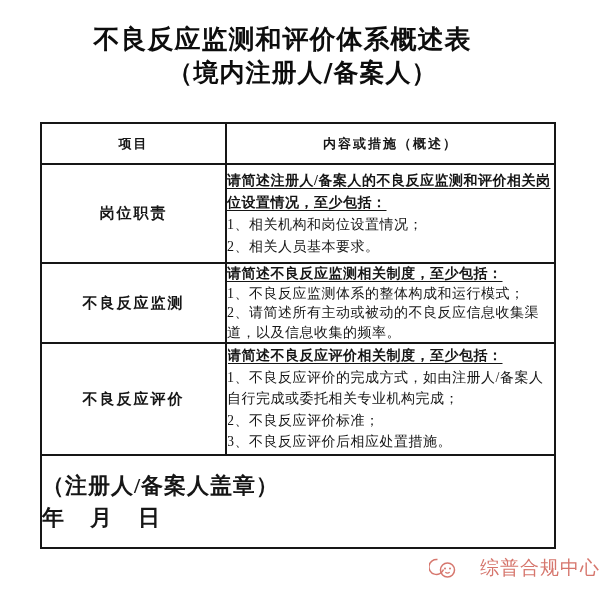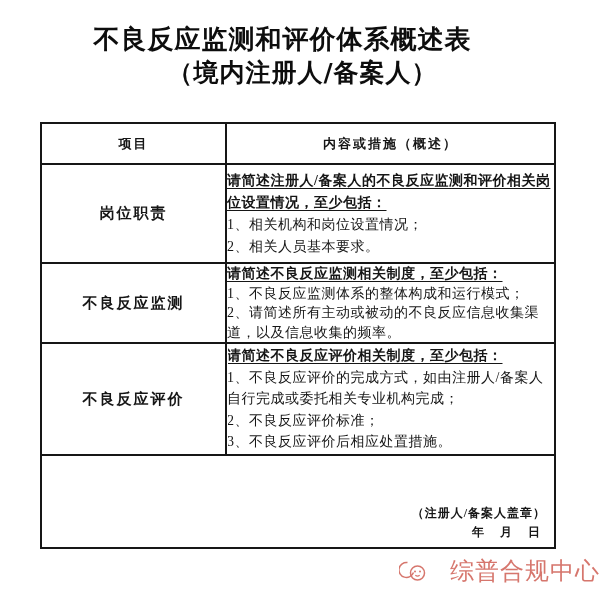--- a/index.html
+++ b/index.html
@@ -61,37 +61,37 @@
     padding: 4px 6px 4px 8px;
     letter-spacing: 0.5px;
   }
   .row-1 .content-cell { line-height: 22px; }
   .row-2 .content-cell { line-height: 19.5px; }
   .row-3 .content-cell { line-height: 21.5px; border-radius: 7px; }
   .intro-text { text-decoration: underline; text-underline-offset: 3px; text-decoration-thickness: 1px; font-weight: bold; }
   .sign-cell {
     height: 91px;
     vertical-align: bottom;
-    text-align: right;
+    text-align: left;
     font-weight: bold;
-    font-size: 12px;
+    font-size: 22px;
   }
   .stamp-line { padding: 0 8px 2px 0; letter-spacing: 1px; }
-  .date-line  { padding: 0 12px 6px 0; letter-spacing: 2px; }
+  .date-line  { padding: 0 12px 14px 0; letter-spacing: 2px; }
 
   
   .brand-footer {
     position: absolute;
     top: 555px;
     right: 12px;
     display: flex;
     align-items: center;
     gap: 23px;
     font-family: "DejaVu Sans", "Liberation Sans", sans-serif;
-    font-size: 24px;
+    font-size: 19px;
     letter-spacing: 1px;
     color: #d2685e;
     opacity: 0.9;
   }
   .brand-footer svg { display: block; }
 </style>
 </head>
 <body>
 
 <div class="page">

